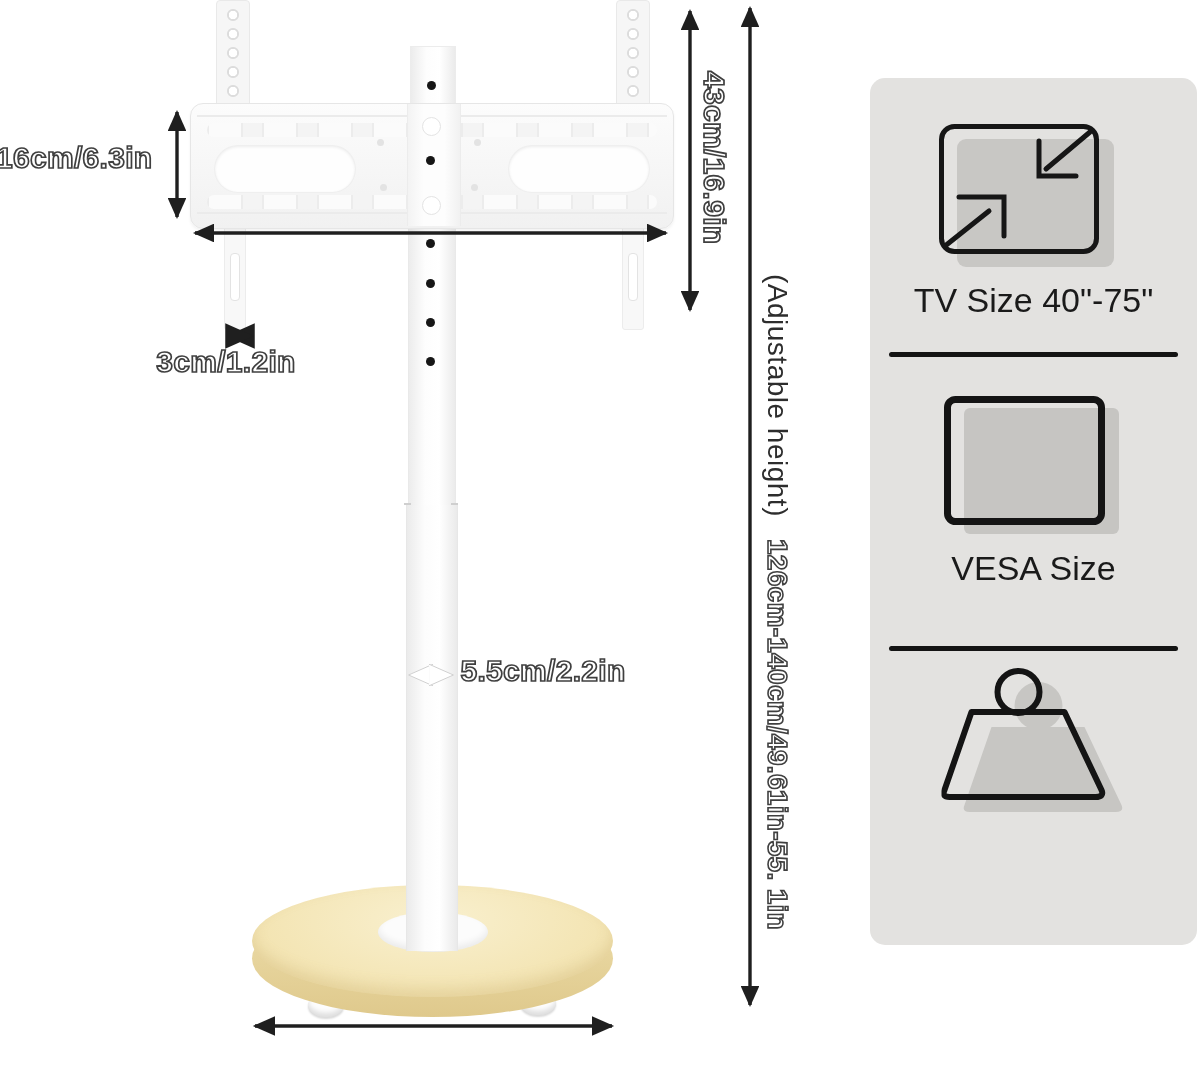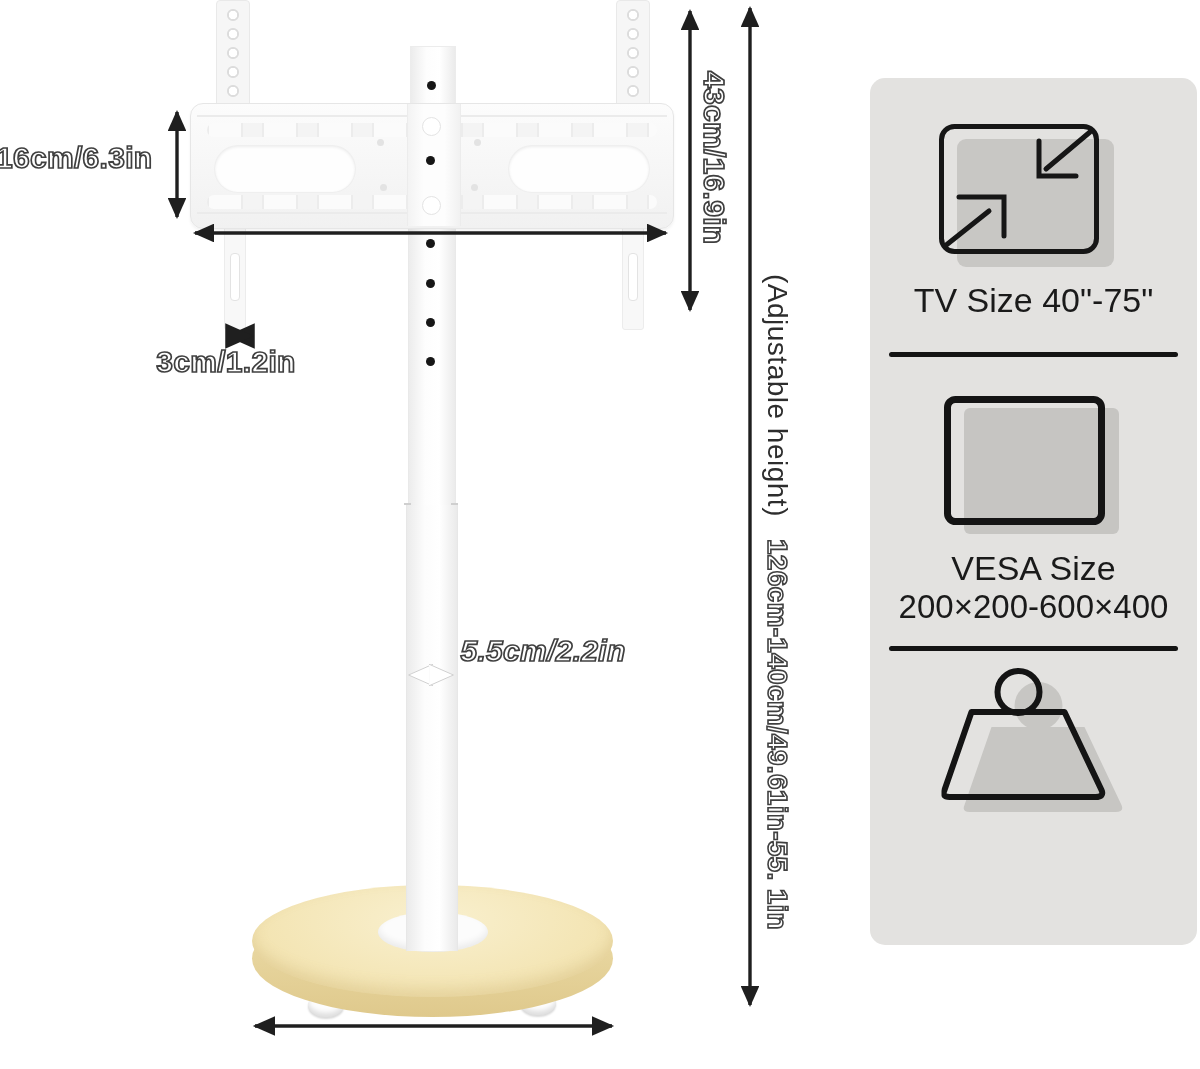--- a/index.html
+++ b/index.html
@@ -160,41 +160,40 @@
     <line x1="255" y1="1026" x2="612" y2="1026" stroke="#1f1f1f" stroke-width="3.6" marker-start="url(#mA)" marker-end="url(#mA)"></line>
   </svg>
 
   <div class="dim" style="left:-4px;top:143px;width:152px;">16cm/6.3in</div>
   <div class="dim" style="left:156px;top:347px;width:140px;">3cm/1.2in</div>
   <div class="dim vert" style="left:699px;top:71px;">43cm/16.9in</div>
   <div class="adj-col" style="left:761px;top:274px;">
     <span class="adj-solid">(Adjustable height)</span>
     <span class="adj-outline">126cm-140cm/49.61in-55. 1in</span>
   </div>
-  <div class="dim" style="left:458px;top:636px;width:170px;font-style:italic;">5.5cm/2.2in</div>
+  <div class="dim" style="left:458px;top:656px;width:170px;">5.5cm/2.2in</div>
 
   <div class="spec-panel">
 
     <svg class="spec-icon" style="top:46px;" width="190" height="150" viewBox="0 0 190 150">
       <rect x="18" y="15" width="157" height="128" rx="9" fill="#c8c7c4"></rect>
       <rect x="2.5" y="2.5" width="155" height="125" rx="13" fill="none" stroke="#161616" stroke-width="5"></rect>
       <path d="M100,17 V52 H137" fill="none" stroke="#161616" stroke-width="5" stroke-linecap="round"></path>
       <line x1="107" y1="45" x2="151" y2="8" stroke="#161616" stroke-width="5" stroke-linecap="round"></line>
       <path d="M20,73 H65 V112" fill="none" stroke="#161616" stroke-width="5" stroke-linecap="round"></path>
       <line x1="50" y1="87" x2="6" y2="122" stroke="#161616" stroke-width="5" stroke-linecap="round"></line>
     </svg>
     <div class="spec-label" style="top:203px;">TV Size 40"-75"</div>
     <div class="divider" style="top:274px;"></div>
 
     <svg class="spec-icon" style="top:318px;" width="180" height="145" viewBox="0 0 180 145">
       <rect x="20" y="12" width="155" height="126" rx="6" fill="#c6c5c2"></rect>
       <rect x="3.5" y="3.5" width="154" height="122" rx="8" fill="none" stroke="#141414" stroke-width="7"></rect>
     </svg>
     <div class="spec-label" style="top:471px;">VESA Size</div>
-    <div class="spec-label" style="top:511px;font-size:33px;">200×200-600×400</div>
     <div class="divider" style="top:568px;"></div>
 
     <svg class="spec-icon" style="top:590px;" width="185" height="150" viewBox="0 0 185 150">
       <g fill="#c7c6c3">
         <circle cx="97" cy="38" r="24"></circle>
         <path d="M50,59 L143,59 L180,137 Q183,144 174,144 L28,144 Q20,144 23,137 Z"></path>
       </g>
       <circle cx="77" cy="24" r="21" fill="none" stroke="#141414" stroke-width="6"></circle>
       <path d="M30,44 L123,44 L160,122 Q163,129 154,129 L8,129 Q0,129 3,122 Z" fill="none" stroke="#141414" stroke-width="6" stroke-linejoin="round"></path>
     </svg>

